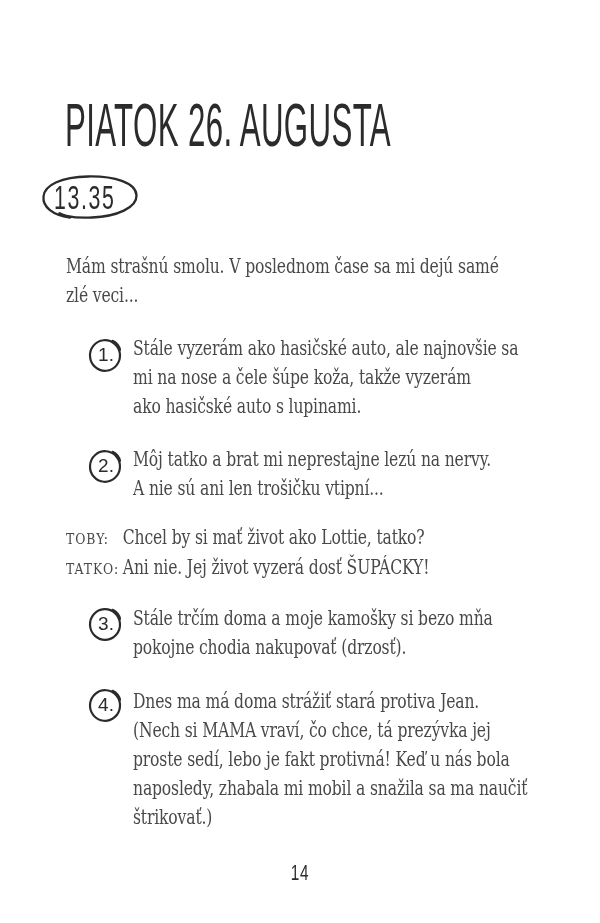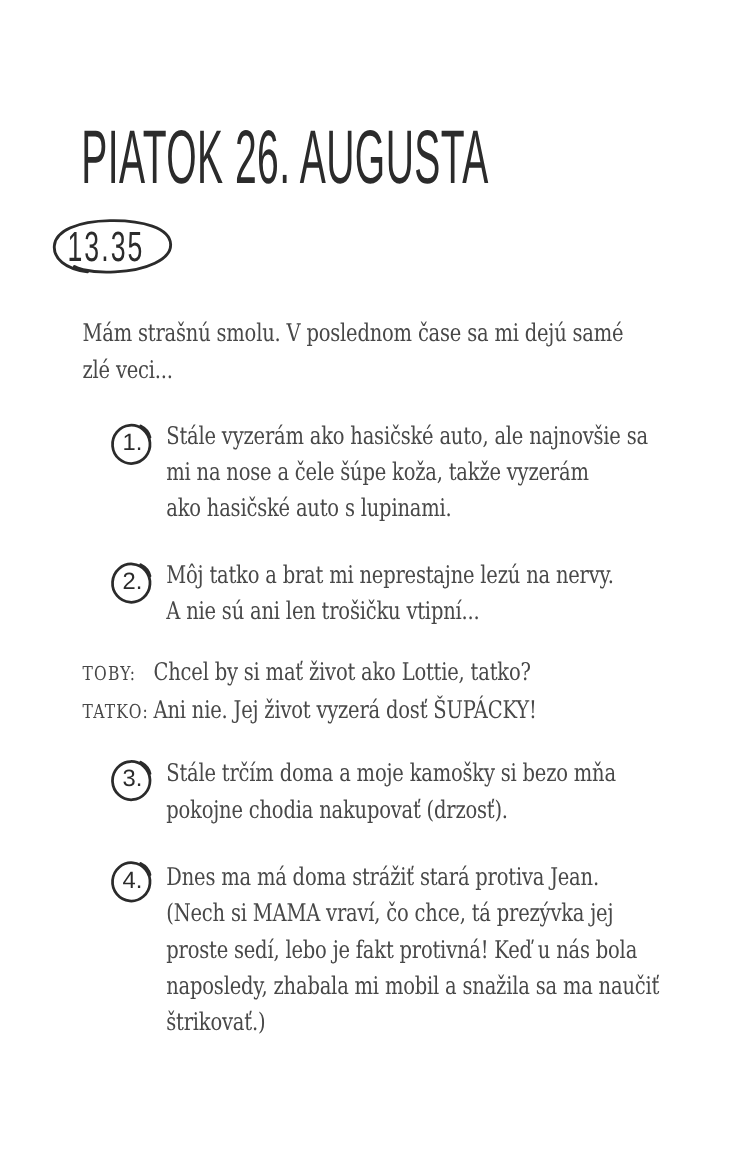--- a/index.html
+++ b/index.html
@@ -200,14 +200,17 @@
       <path class="ink-stroke" stroke-width="2.2" d="M 25.5 3.8 C 29.5 5.8, 32.2 9, 33 12.8"></path>
     </svg>
     <div class="num">4.</div>
   </div>
   <div class="text-block entry-text e4">Dnes ma má doma strážiť stará protiva Jean.
 (Nech si MAMA vraví, čo chce, tá prezývka jej
 proste sedí, lebo je fakt protivná! Keď u nás bola
 naposledy, zhabala mi mobil a snažila sa ma naučiť
 štrikovať.)</div>
 
+  <div class="page-number">
+    <span class="condensed pn">14</span>
+  </div>
 
 </div>
 
 </body></html>

